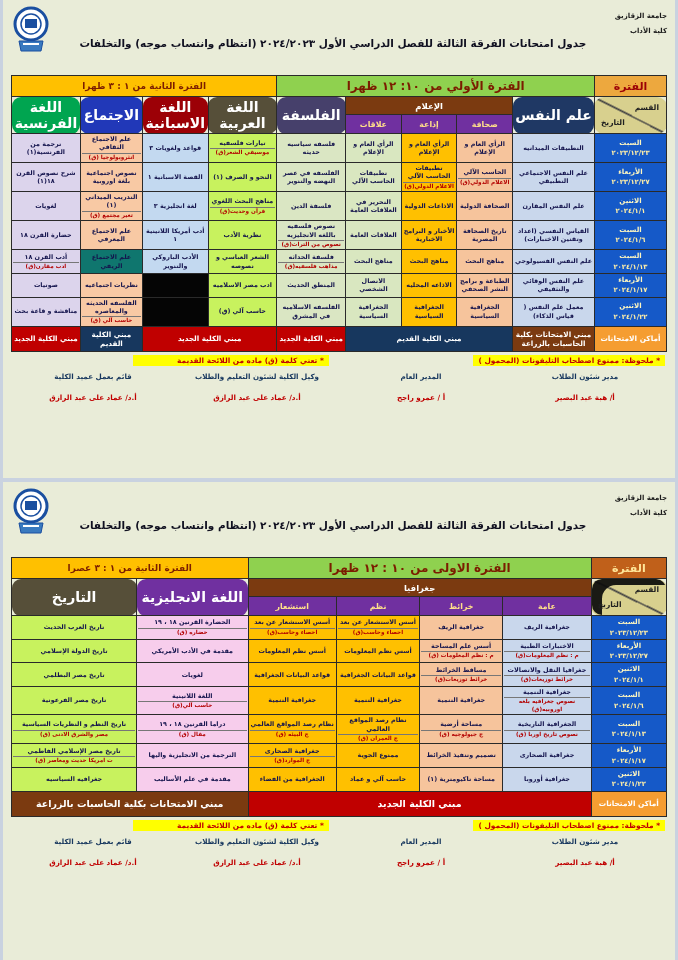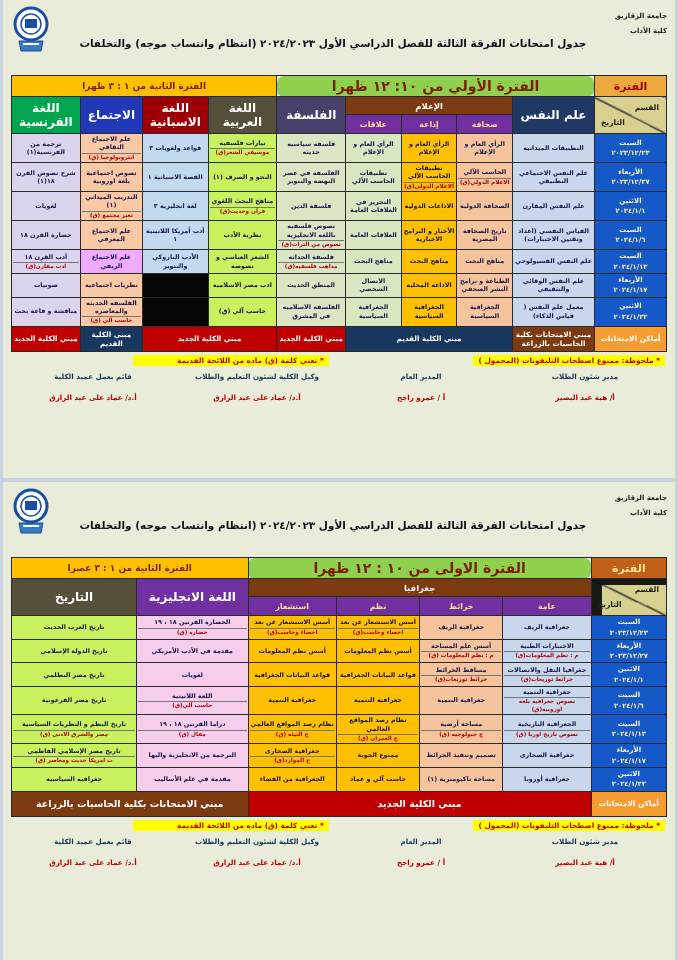--- a/index.html
+++ b/index.html
@@ -6,26 +6,26 @@
   body{width:678px;height:960px;background:#c9d2e0;font-family:"DejaVu Sans",sans-serif;direction:rtl;overflow:hidden;}
   .doc{background:#e9ecd8;margin:0 3px;padding:3px 8px 2px 8px;box-sizing:border-box;height:478px;}
   .doc+.doc{margin-top:4px;}
   .tophdr{display:flex;align-items:flex-start;height:72px;}
   .meta{font-size:7px;font-weight:bold;color:#1b1b1b;line-height:2.2;padding-top:6px;white-space:nowrap;}
   .title{flex:1;text-align:center;font-size:10.5px;font-weight:bold;color:#101020;padding-top:34px;}
   .logo{width:40px;height:52px;margin-top:2px;}
   table.sched{border-collapse:collapse;width:100%;table-layout:fixed;}
   table.sched td{border:1px solid #2a2a2a;padding:1px 1px;text-align:center;vertical-align:middle;overflow:hidden;}
   .plabel{font-size:11px;font-weight:bold;}
-  .p1{background:#8fd14f;color:#7b1d00;font-weight:bold;font-size:14px;height:18px;border-radius:7px;}
+  .p1{background:#8fd14f;color:#7b1d00;font-weight:bold;font-size:12px;height:18px;}
   .p2{background:#ffc000;color:#7b1d00;font-weight:bold;font-size:9px;}
   .ghdr{color:#fff;font-size:8.5px;font-weight:bold;height:15px;}
-  .tall{font-size:12px;}
+  .tall{font-size:14px;border-radius:9px;}
   .shdr{background:#7030a0;color:#ffe08a;font-size:7.8px;font-weight:bold;height:16px;}
-  .corner{background:#d8d08e;position:relative;background-image:linear-gradient(to top right,transparent 48.8%,#444 48.8%,#444 51.4%,transparent 51.4%);}
+  .corner{background:#d8d08e;position:relative;background-image:linear-gradient(to top right,transparent 48.8%,#444 48.8%,#444 51.4%,transparent 51.4%);border-radius:10px;}
   .corner .c1{display:block;text-align:right;padding-right:6px;font-size:7.5px;font-weight:bold;color:#202020;}
   .corner .c2{display:block;text-align:left;padding-left:5px;font-size:7.5px;font-weight:bold;color:#202020;margin-top:6px;}
   .cblack{box-shadow:inset 14px 10px 0 -4px rgba(10,10,10,.92);}
   .date{background:#1559c8;color:#fdf6c0;font-size:7px;font-weight:bold;line-height:1.5;}
   .dnum{font-size:6.8px;color:#ffefa8;}
   .cell{font-size:6.4px;font-weight:bold;color:#14144d;}
   .cm{line-height:1.3;}
   .cs{font-size:5.7px;color:#b30000;border-top:1px solid #777;margin-top:1px;line-height:1.3;}
   .blk{background:#050505;}
   .plc{color:#fff;font-weight:bold;font-size:7.2px;height:22px;line-height:1.25;}
@@ -252,21 +252,21 @@
             <td class="cell" style="background:#dae6c3">
               <div class="cm">فلسفة الحداثه</div>
               <div class="cs">مذاهب فلسفيه(ق)</div>
             </td>
             <td class="cell" style="background:#c8f25e">
               <div class="cm">الشعر العباسي و نصوصه</div>
             </td>
             <td class="cell" style="background:#c3d9f0">
               <div class="cm">الأدب الباروكي والتنوير</div>
             </td>
-            <td class="cell" style="background:#f0abfc">
+            <td class="cell" style="background:#0f766e">
               <div class="cm">علم الاجتماع الريفي</div>
             </td>
             <td class="cell" style="background:#dcd4ec">
               <div class="cm">أدب القرن ١٨</div>
               <div class="cs">ادب مقارن(ق)</div>
             </td>
           </tr>
           <tr>
             <td class="date">
               <div>الأربعاء</div>

